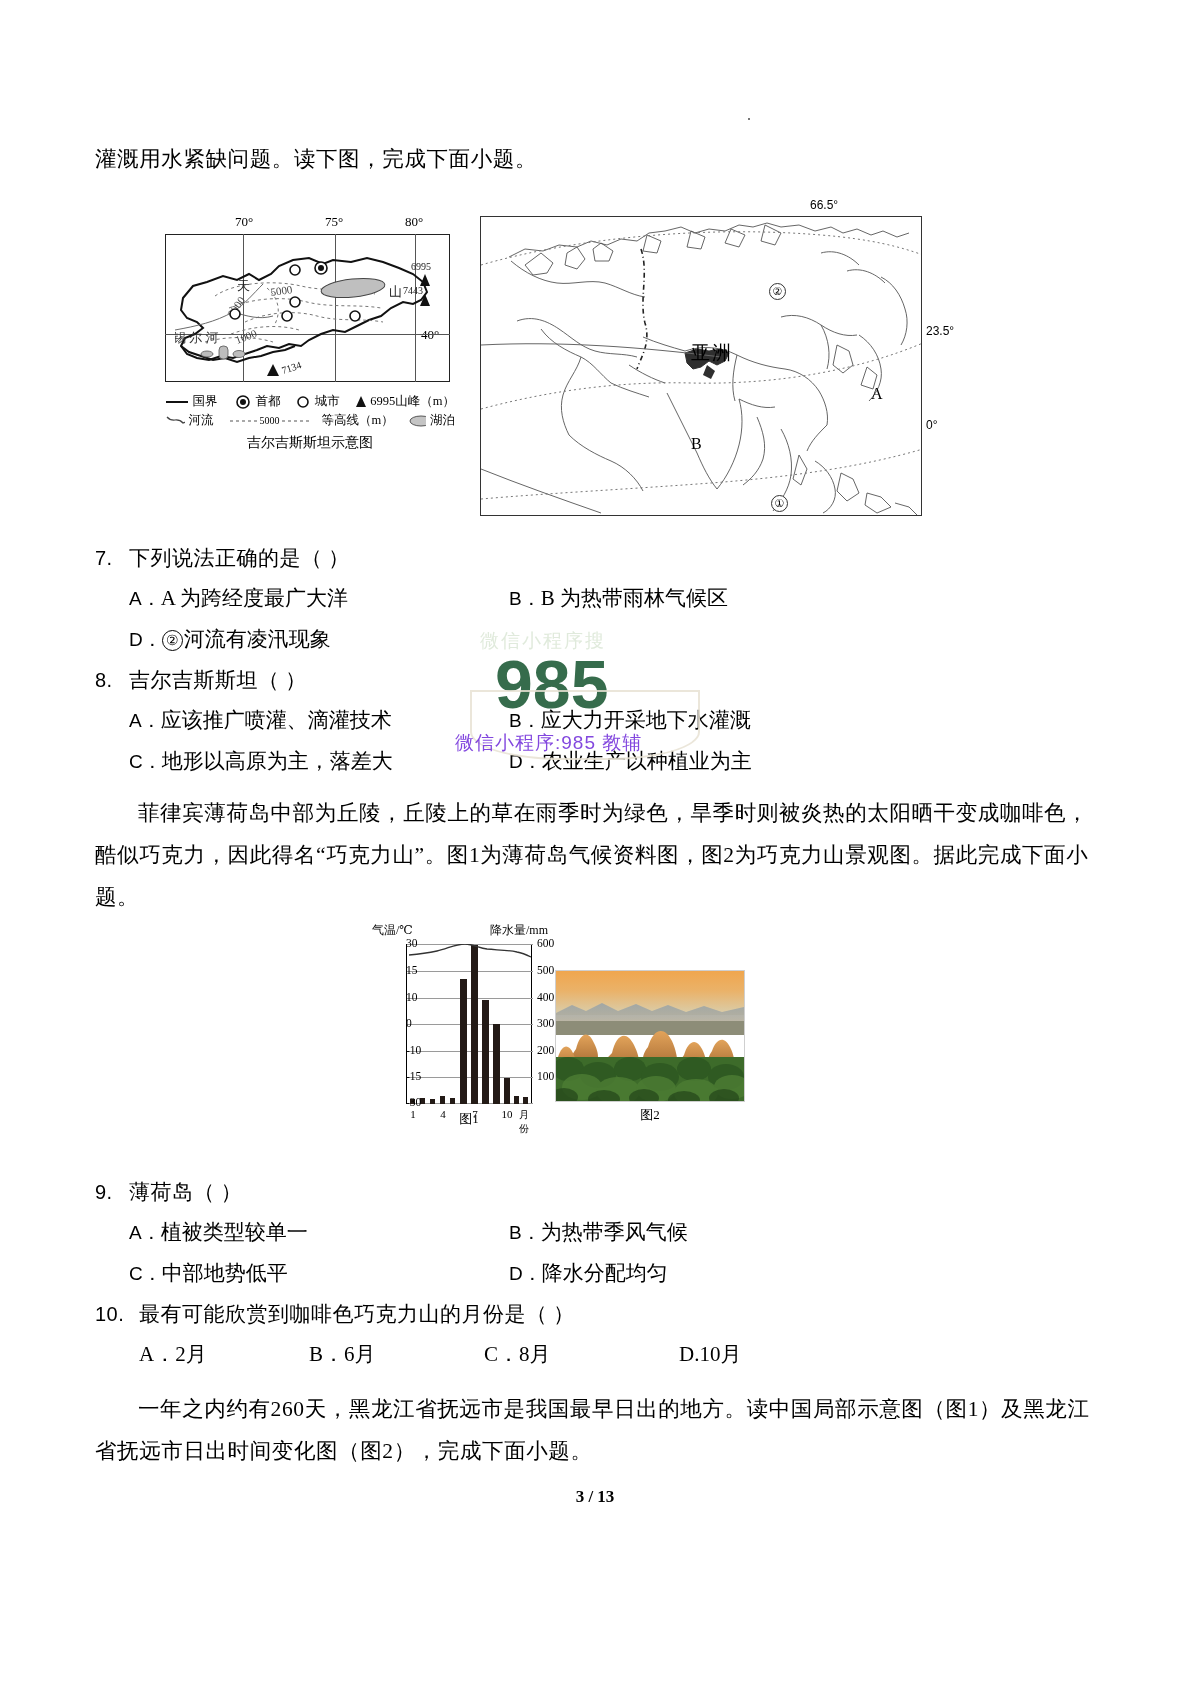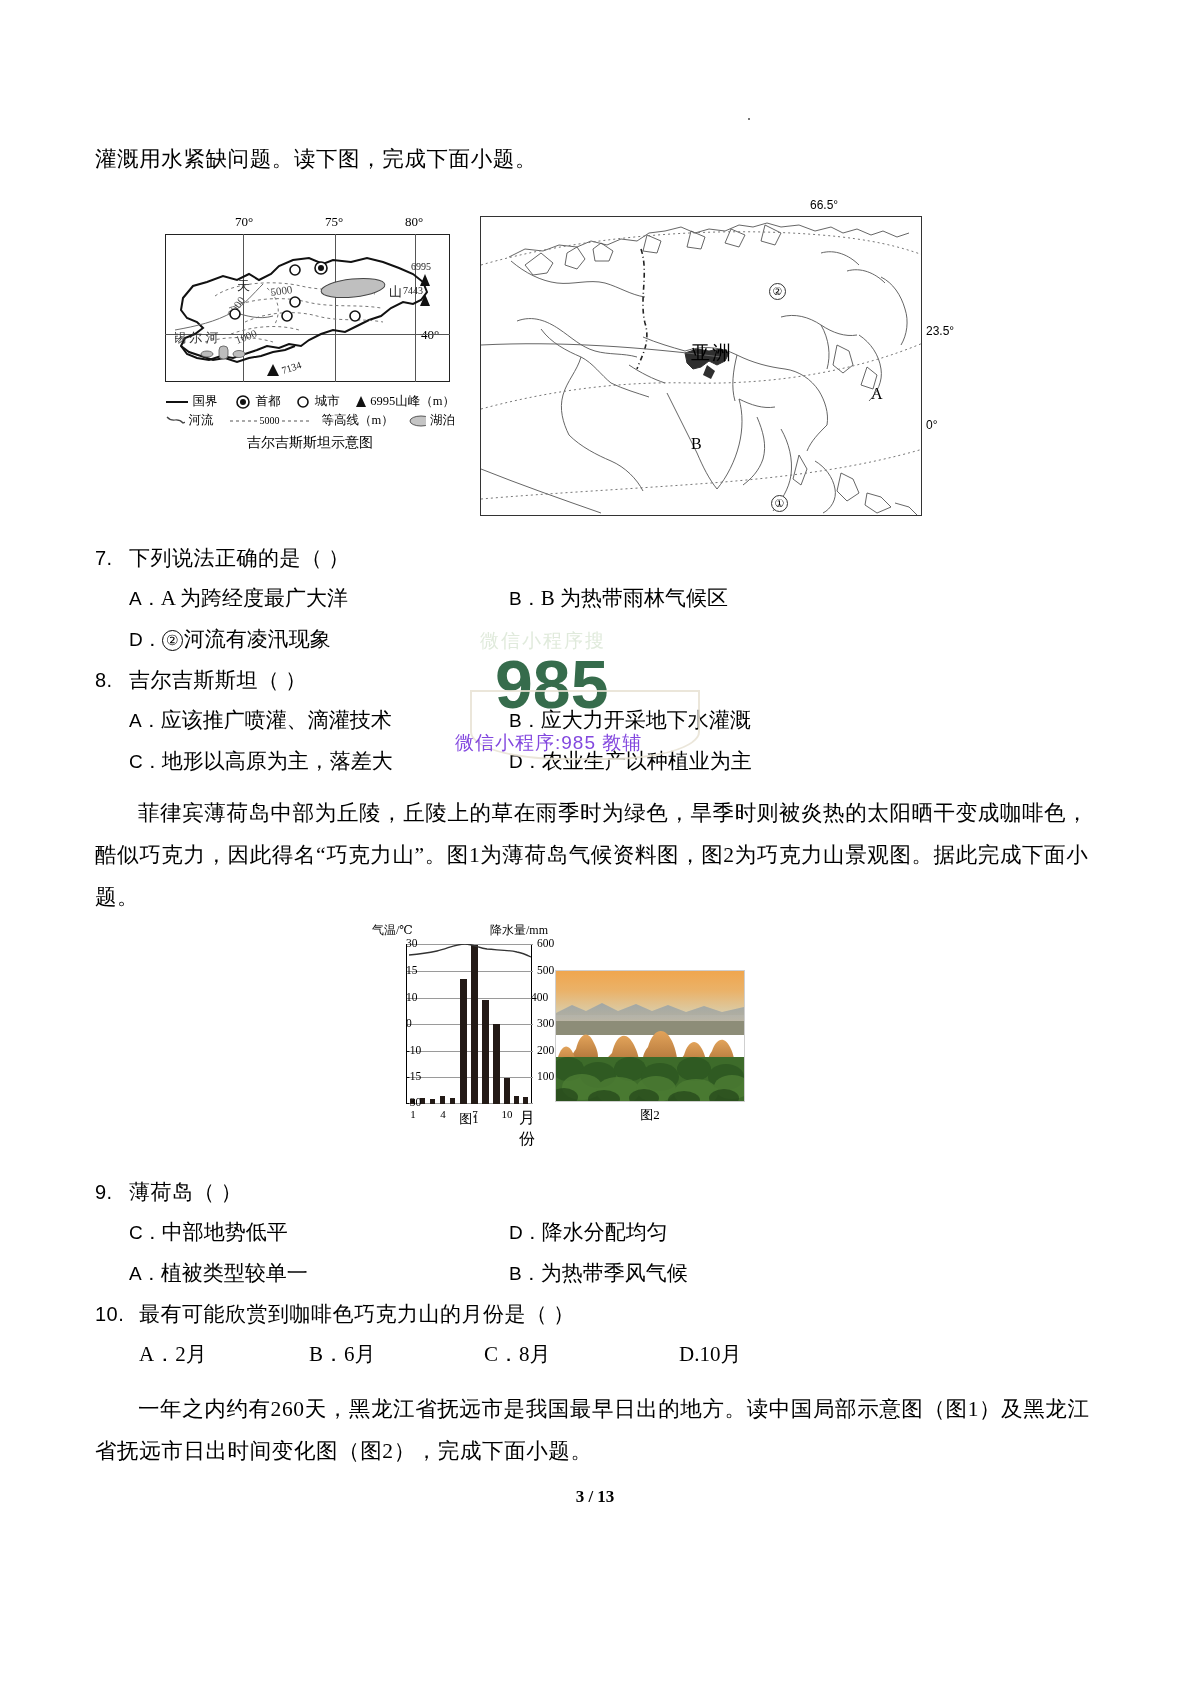--- a/index.html
+++ b/index.html
@@ -127,21 +127,21 @@
   .axis-title { position:absolute; font-size:12px; white-space:nowrap; }
   .plot {
     position:absolute; left:36px; top:22px; width:126px; height:160px;
     border-left:1.3px solid #000; border-right:1.3px solid #000;
   }
   .gl { position:absolute; left:0; width:126px; height:1px; background:#9a9a9a; }
   .ytick { position:absolute; right:2px; font-size:11.5px; font-family:"Liberation Serif",serif; transform:translateY(-7px);margin-left:27px; }
   .ytick2 { position:absolute; left:2px; font-size:11.5px; font-family:"Liberation Serif",serif; transform:translateY(-7px); }
   .bar { position:absolute; bottom:0; background:#231a16; }
   .xtick { position:absolute; top:164px; font-size:11px; font-family:"Liberation Serif",serif; transform:translateX(-50%); }
-  .xtitle { position:absolute; top:164px; font-size:16px; }
+  .xtitle { position:absolute; top:164px; font-size:10px; }
   .fig1-cap { position:absolute; left:36px; top:188px; width:126px; text-align:center; font-size:13px; }
 
   
   .photo-wrap { position:absolute; left:460px; top:48px; width:190px; height:132px; }
   .photo { width:190px; height:132px; position:relative; overflow:hidden; border:1px solid #cfcfcf; }
   .fig2-cap { position:absolute; left:460px; top:184px; width:190px; text-align:center; font-size:13px; }
 
   
   .wm {
     position:absolute; pointer-events:none;
@@ -436,21 +436,21 @@
           <div class="ytick" style="left:-28px; top:0px;">30</div>
           <div class="ytick" style="left:-28px; top:27px;">15</div>
           <div class="ytick" style="left:-28px; top:54px;">10</div>
           <div class="ytick" style="left:-28px; top:80px;">0</div>
           <div class="ytick" style="left:-28px; top:107px;">-10</div>
           <div class="ytick" style="left:-28px; top:133px;">-15</div>
           <div class="ytick" style="left:-28px; top:159px;">-30</div>
 
           <div class="ytick2" style="left:130px; top:0px;">600</div>
           <div class="ytick2" style="left:130px; top:27px;">500</div>
-          <div class="ytick2" style="left:124px; top:54px;">400</div>
+          <div class="ytick2" style="left:130px; top:54px;">400</div>
           <div class="ytick2" style="left:130px; top:80px;">300</div>
           <div class="ytick2" style="left:130px; top:107px;">200</div>
           <div class="ytick2" style="left:130px; top:133px;">100</div>
 
           <div class="xtick" style="left:6px;">1</div>
           <div class="xtick" style="left:36px;">4</div>
           <div class="xtick" style="left:68px;">7</div>
           <div class="xtick" style="left:100px;">10</div>
           <div class="xtitle" style="left:112px;">月份</div>
         </div>
@@ -519,32 +519,32 @@
       </div>
       <div class="fig2-cap">图2</div>
     </div>
 
     <div class="qline q-head" style="margin-top:10px;">
       <span class="q-num">9.</span>
       <span class="q-text">薄荷岛（  ）</span>
     </div>
     <div class="opts">
       <div class="opt opt-a">
+        <span class="lab">A．</span><span>植被类型较单一</span>
+      </div>
+      <div class="opt opt-b">
+        <span class="lab">B．</span><span>为热带季风气候</span>
+      </div>
+    </div>
+    <div class="opts">
+      <div class="opt opt-a">
         <span class="lab">C．</span><span>中部地势低平</span>
       </div>
       <div class="opt opt-b">
         <span class="lab">D．</span><span>降水分配均匀</span>
-      </div>
-    </div>
-    <div class="opts">
-      <div class="opt opt-a">
-        <span class="lab">A．</span><span>植被类型较单一</span>
-      </div>
-      <div class="opt opt-b">
-        <span class="lab">B．</span><span>为热带季风气候</span>
       </div>
     </div>
 
     <div class="qline q-head">
       <span class="q-num wide">10.</span>
       <span class="q-text">最有可能欣赏到咖啡色巧克力山的月份是（  ）</span>
     </div>
     <div class="opts4">
       <div class="o o1">
         <span class="lab">A．</span><span>2月</span>

